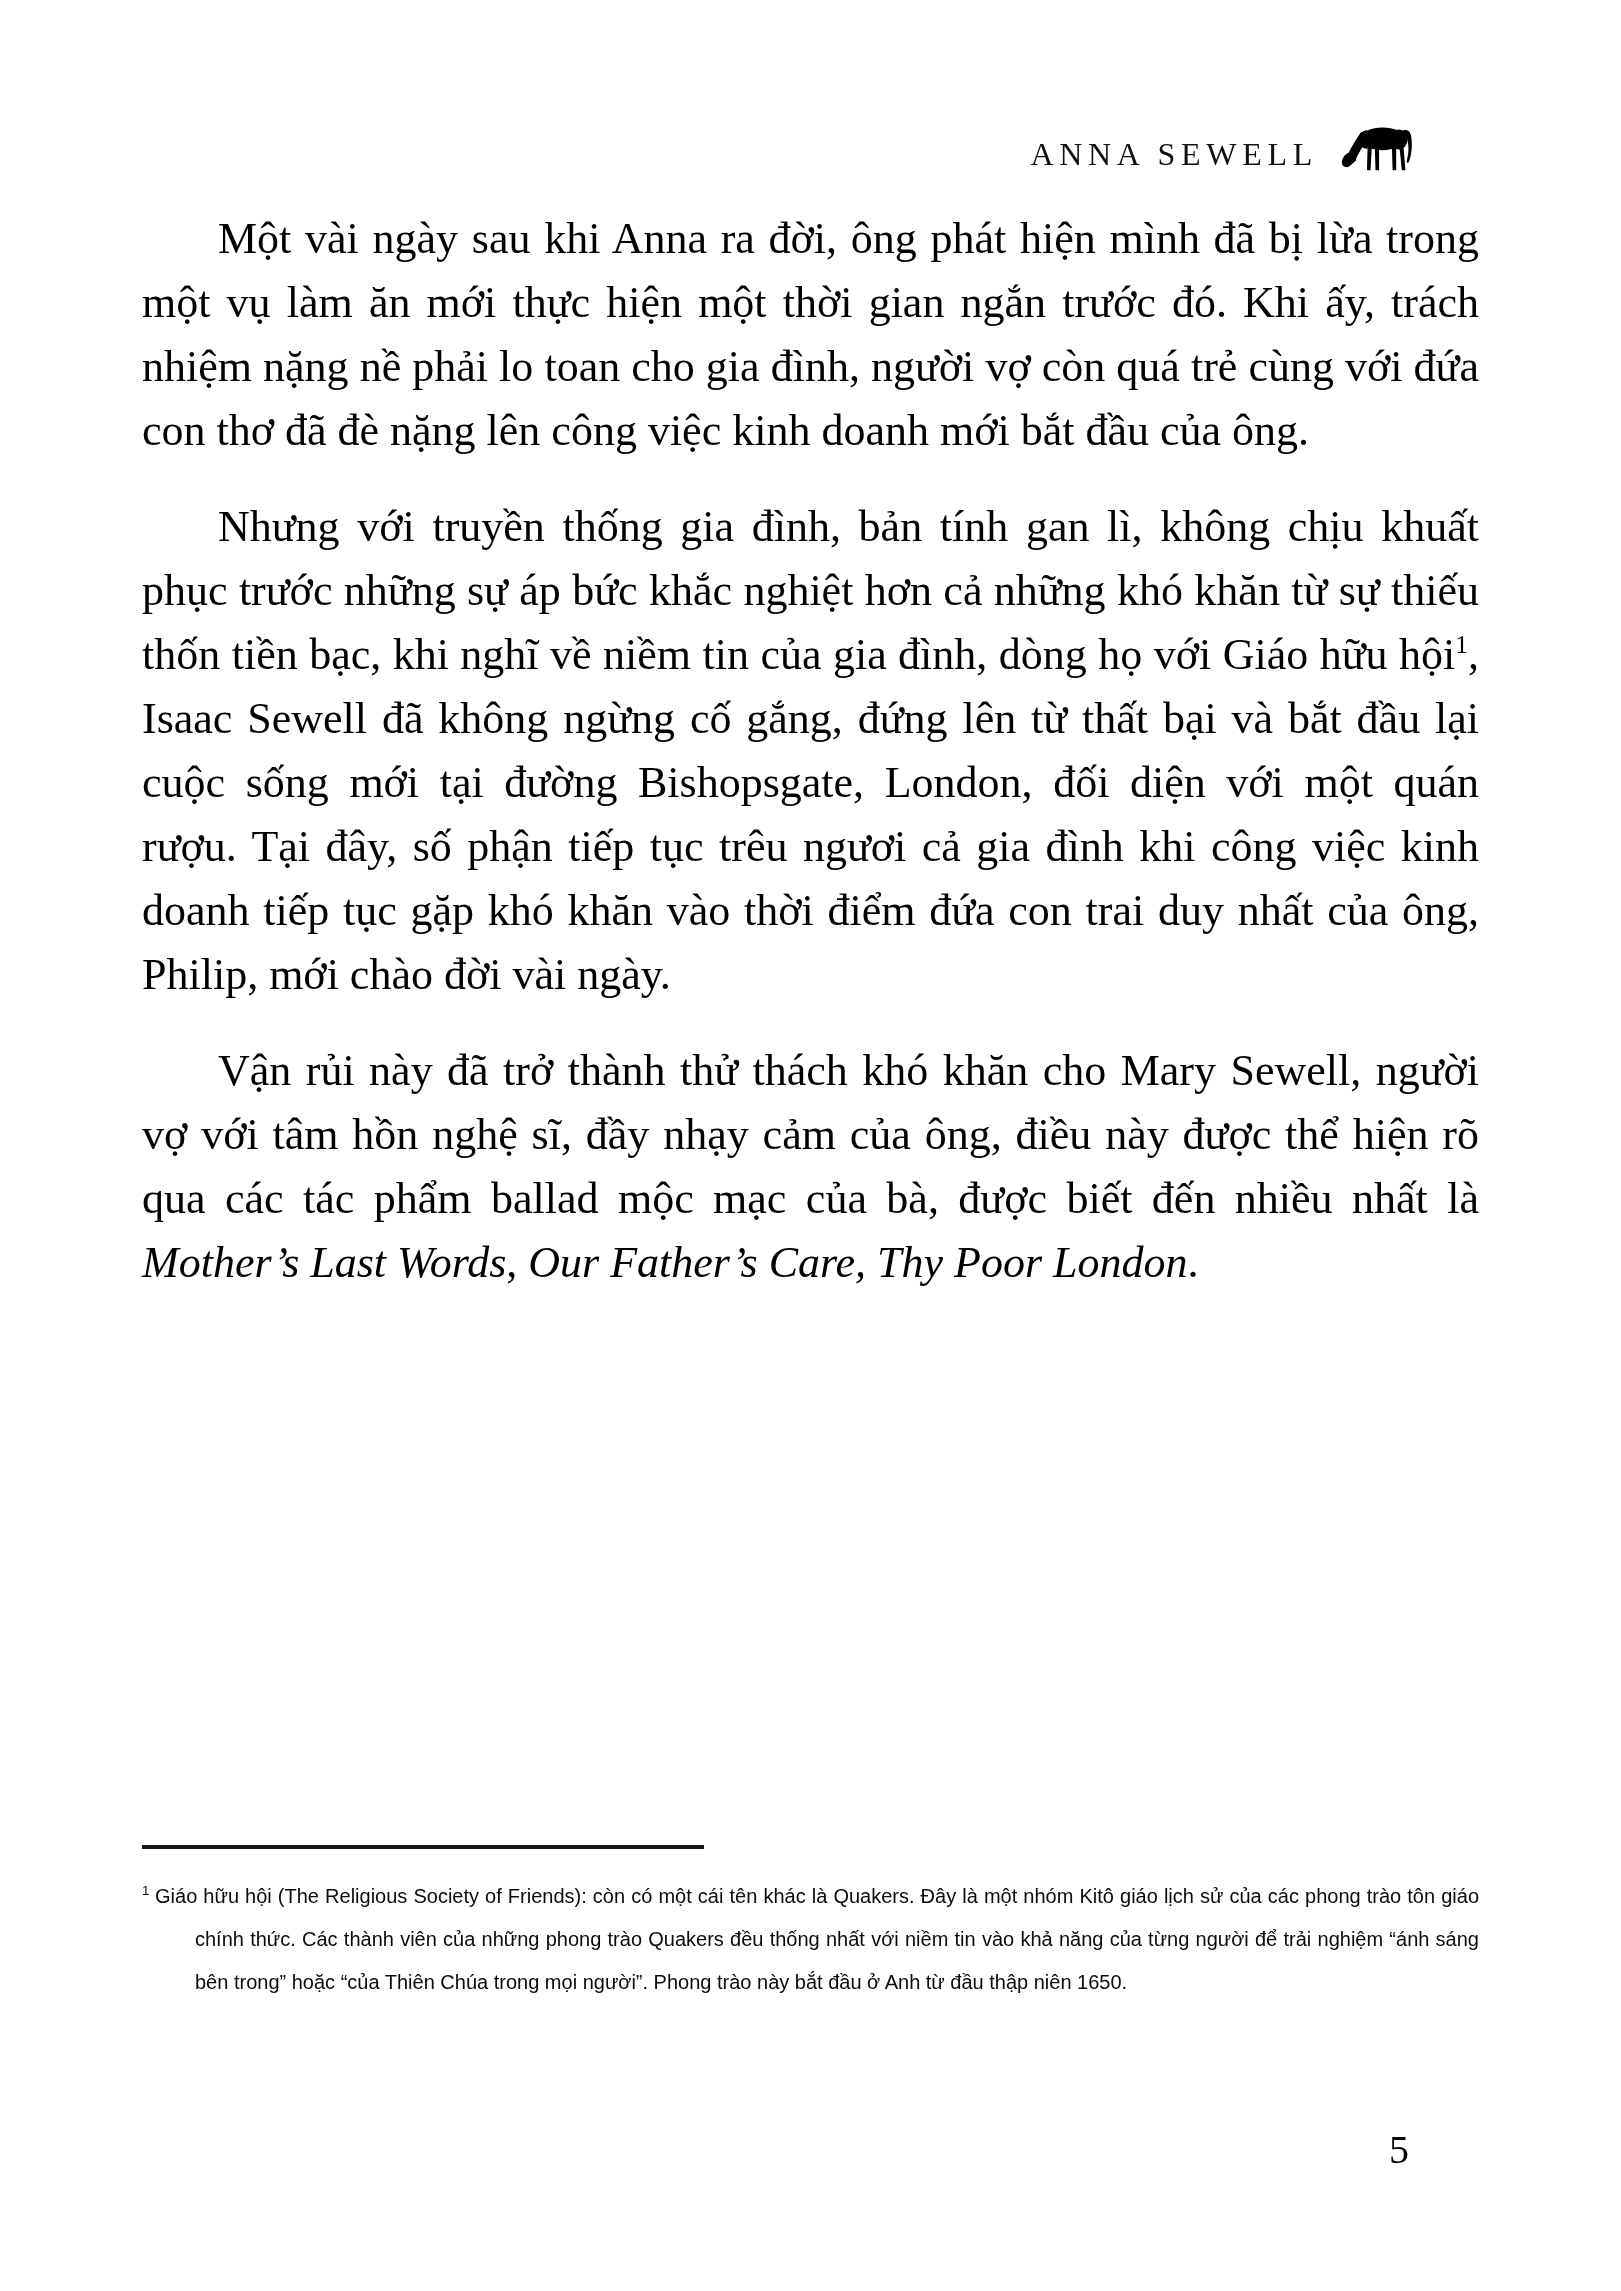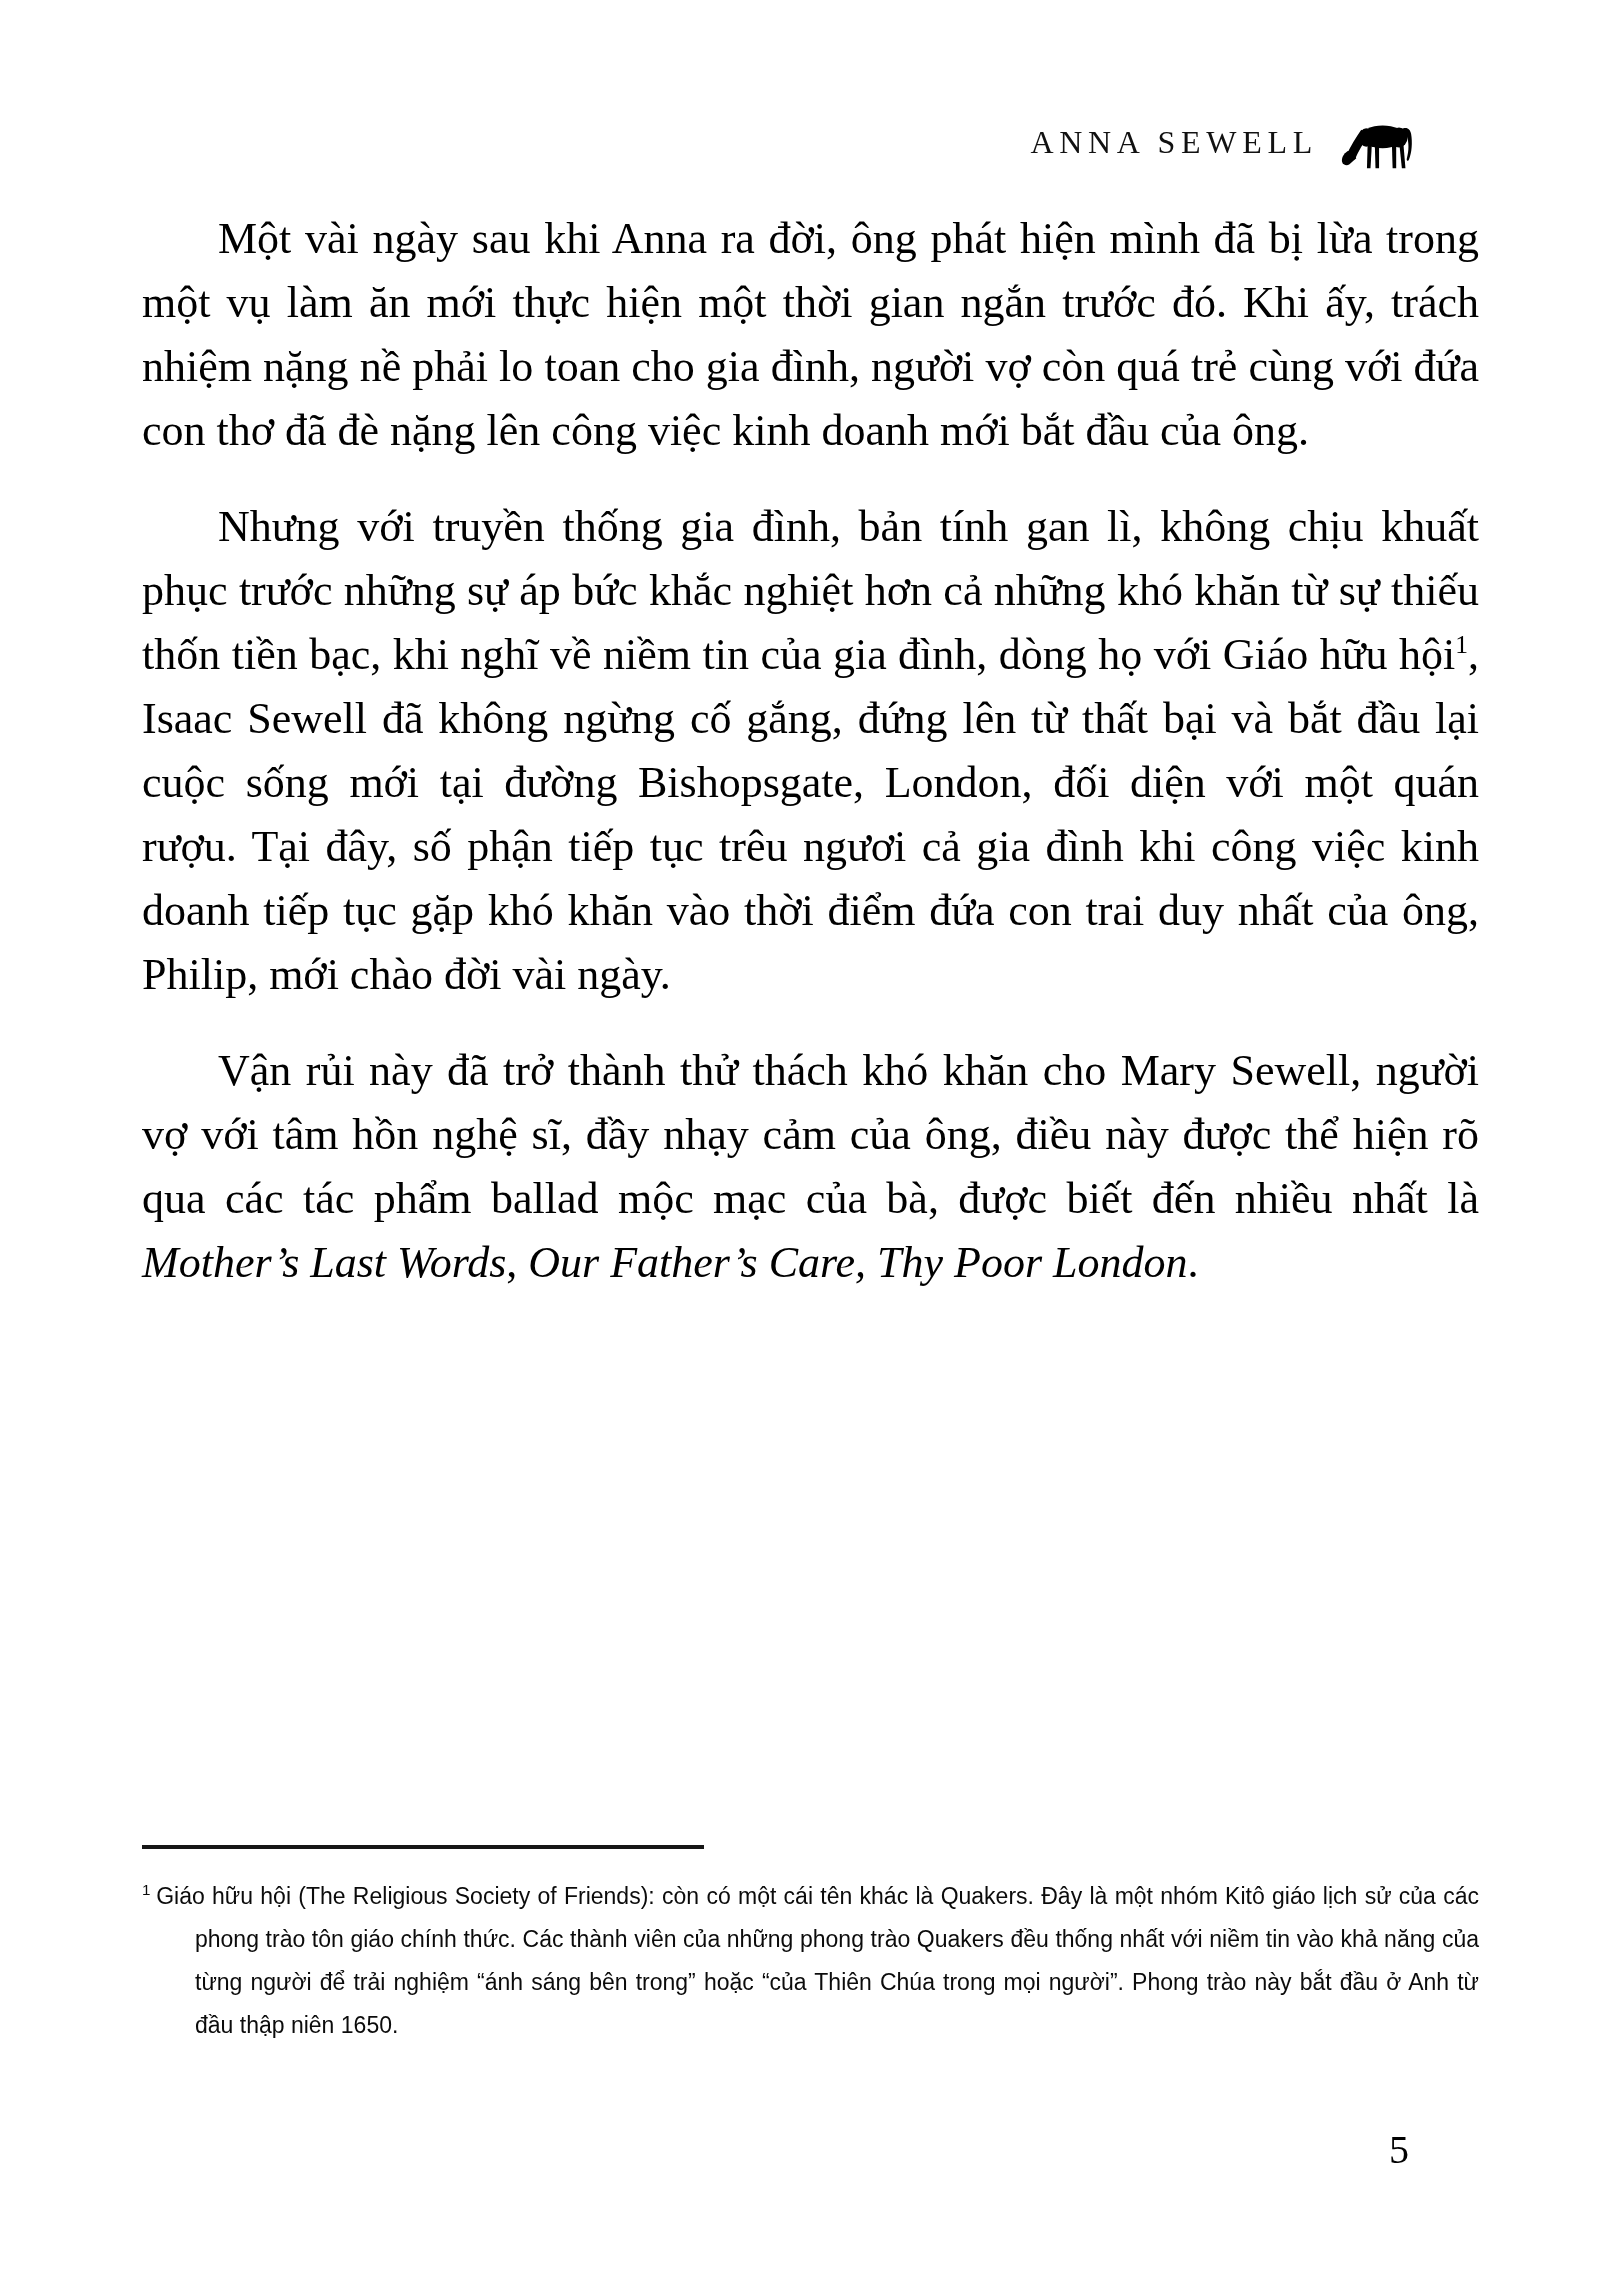--- a/index.html
+++ b/index.html
@@ -9,21 +9,21 @@
     background:#ffffff;
     box-sizing:border-box;
     padding:112px 142px 0 142px;
     font-family:"Liberation Serif", serif;
     color:#000;
     overflow:hidden;
   }
   .header {
     display:flex;
     justify-content:flex-end;
-    align-items:center;
+    align-items:flex-end;
     gap:19px;
     height:61px;
     padding-right:55px;
   }
   .author {
     font-family:"Liberation Serif", serif;
     font-size:32px;
     letter-spacing:5.7px;
     color:#111;
     white-space:nowrap;
@@ -45,21 +45,21 @@
     top:1845px;
   }
   .fn-rule {
     width:562px; height:3.8px;
     background:#161616;
     margin-bottom:26.5px;
   }
   .fn-text {
     margin:0;
     font-family:"Liberation Sans", sans-serif;
-    font-size:23px;
+    font-size:20px;
     line-height:43px;
     text-align:justify;
     padding-left:53px;
     text-indent:-53px;
     color:#0b0b0b;
   }
   .fn-text sup { font-size:0.66em; line-height:0; vertical-align:super; }
   .fn-text .fn-body { margin-left:5.7px; }
   .page-number {
     position:absolute;

